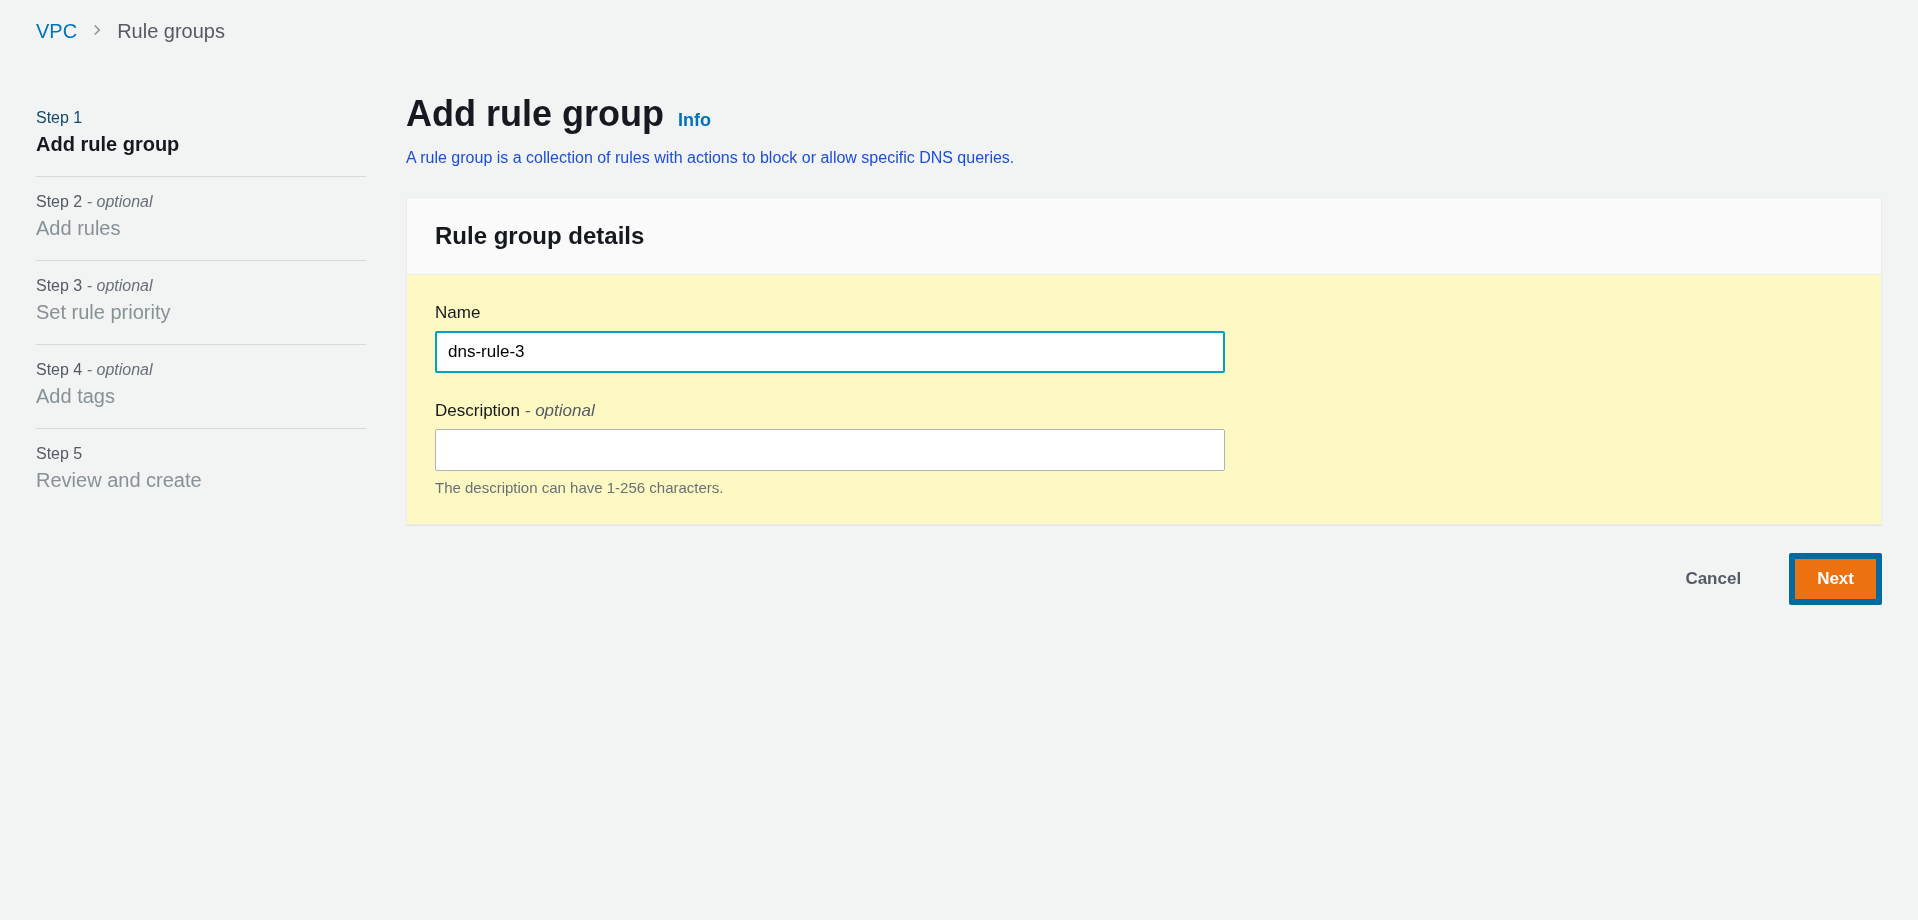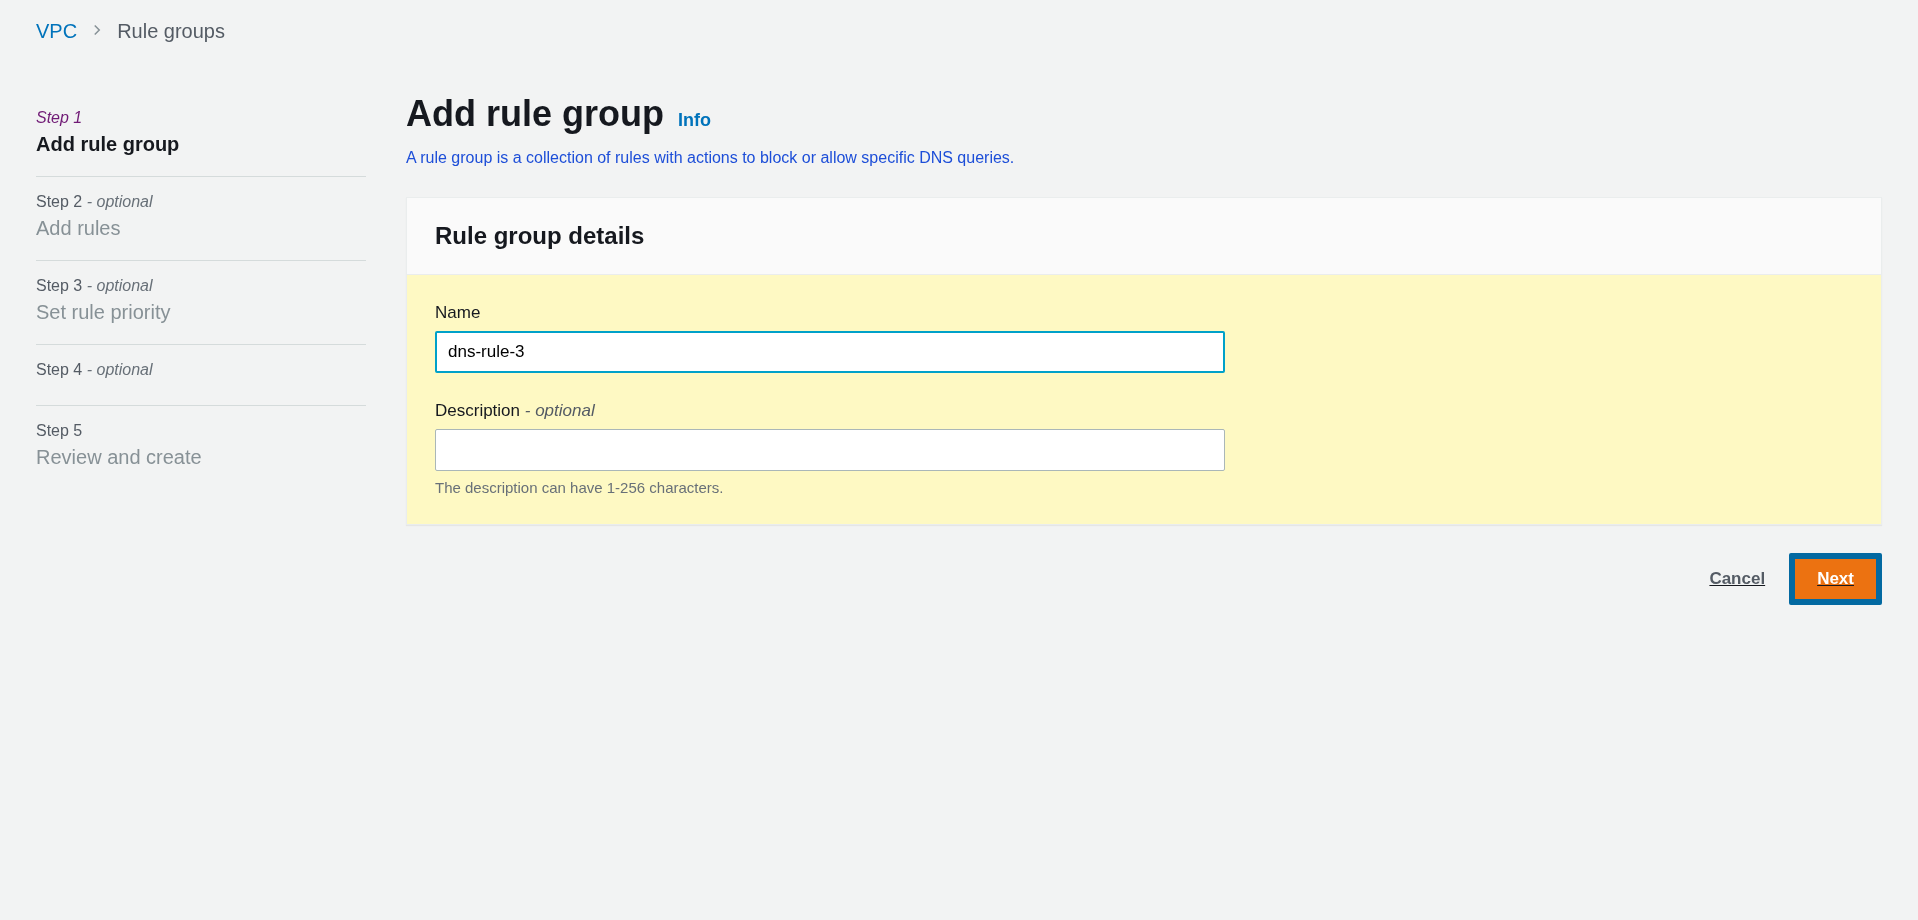--- a/index.html
+++ b/index.html
@@ -62,22 +62,21 @@
     }
     .step-title {
       font-size: 20px;
       color: #879196;
     }
     .step.active .step-title {
       color: #16191f;
       font-weight: 700;
     }
     .step.active .step-number {
-      color: #701a75;
-      font-style: italic;
+      color: #0c4a6e;
     }
     .main {
       flex: 1;
       padding-top: 30px;
     }
     .page-header {
       margin-bottom: 30px;
     }
     .page-title-row {
       display: flex;
@@ -149,24 +148,23 @@
       padding: 9px 11px;
     }
     .field-hint {
       font-size: 15px;
       color: #687078;
       margin-top: 8px;
     }
     .footer-actions {
       display: flex;
       justify-content: flex-end;
-      gap: 2px;
+      gap: 26px;
       margin-top: 28px;
       align-items: center;
-      text-decoration: underline;
     }
     .btn {
       padding: 10px 22px;
       font-size: 17px;
       font-weight: 700;
       border-radius: 2px;
       cursor: pointer;
       border: none;
       font-family: inherit;
     }
@@ -211,20 +209,21 @@
       <div class="step">
         <div class="step-number">
           <span>Step 3</span><span class="optional"> - optional</span>
         </div>
         <div class="step-title">Set rule priority</div>
       </div>
       <div class="step">
         <div class="step-number">
           <span>Step 4</span><span class="optional"> - optional</span>
         </div>
+        <div class="step-title">Add tags</div>
       </div>
       <div class="step">
         <div class="step-number">
           <span>Step 5</span><span class="optional"></span>
         </div>
         <div class="step-title">Review and create</div>
       </div>
     </div>
 
     <div class="main">

